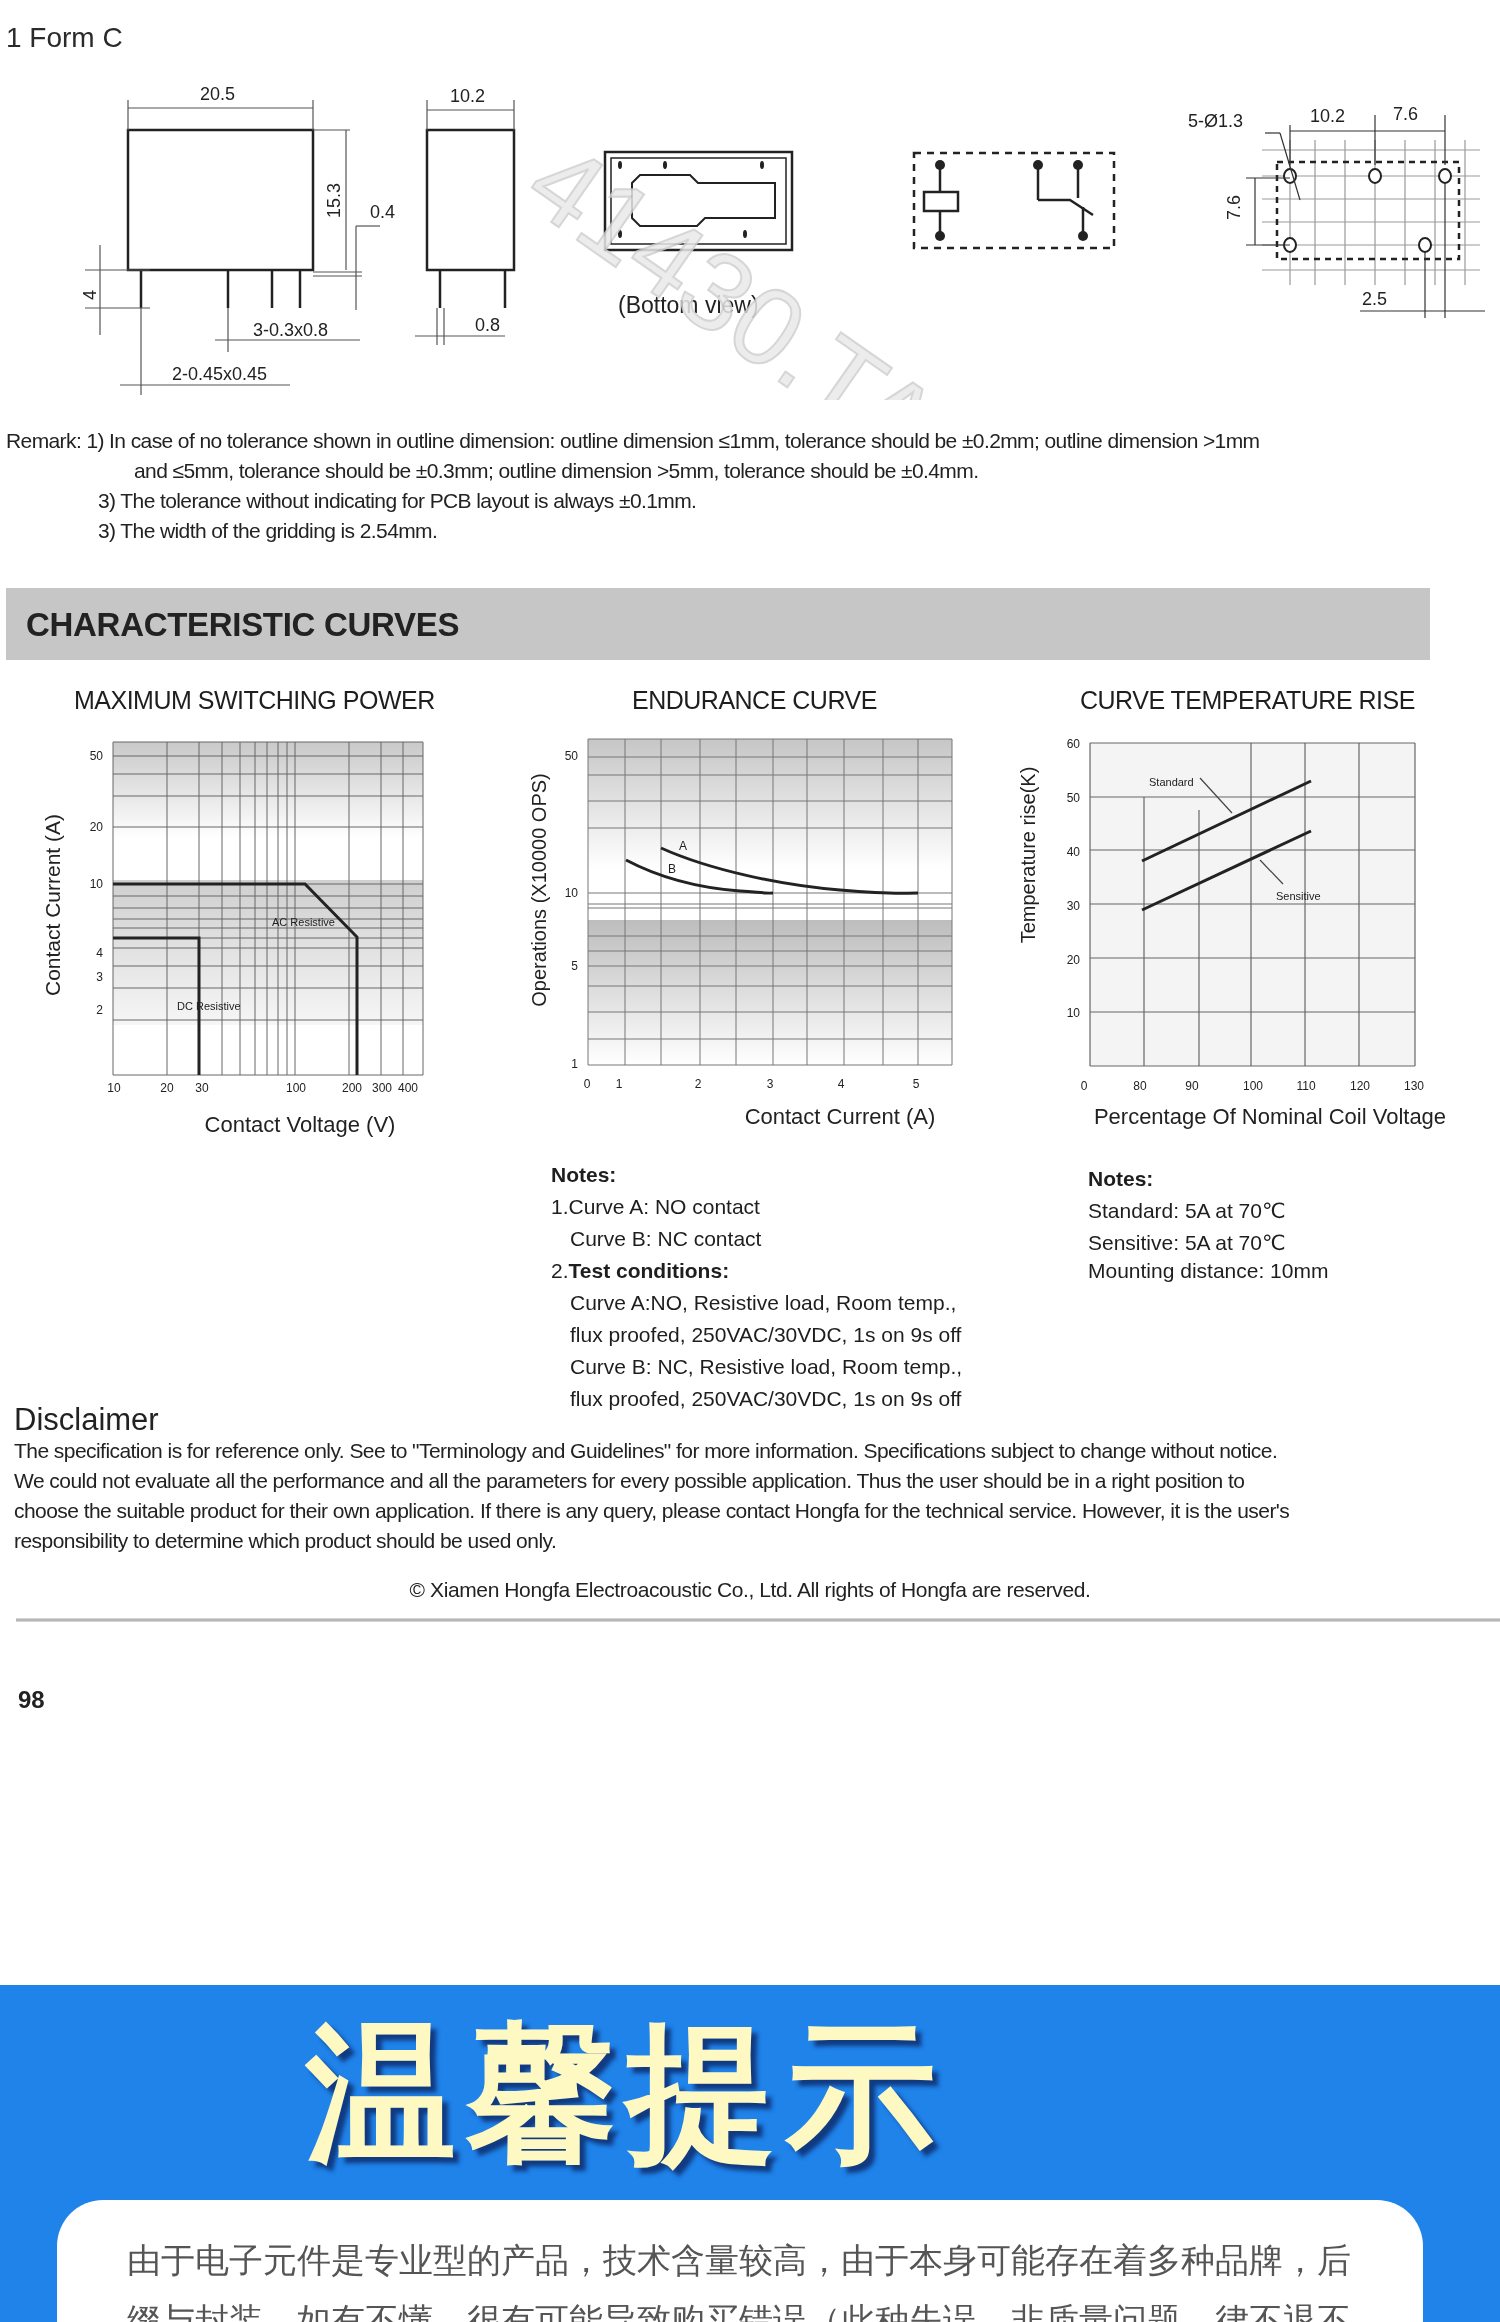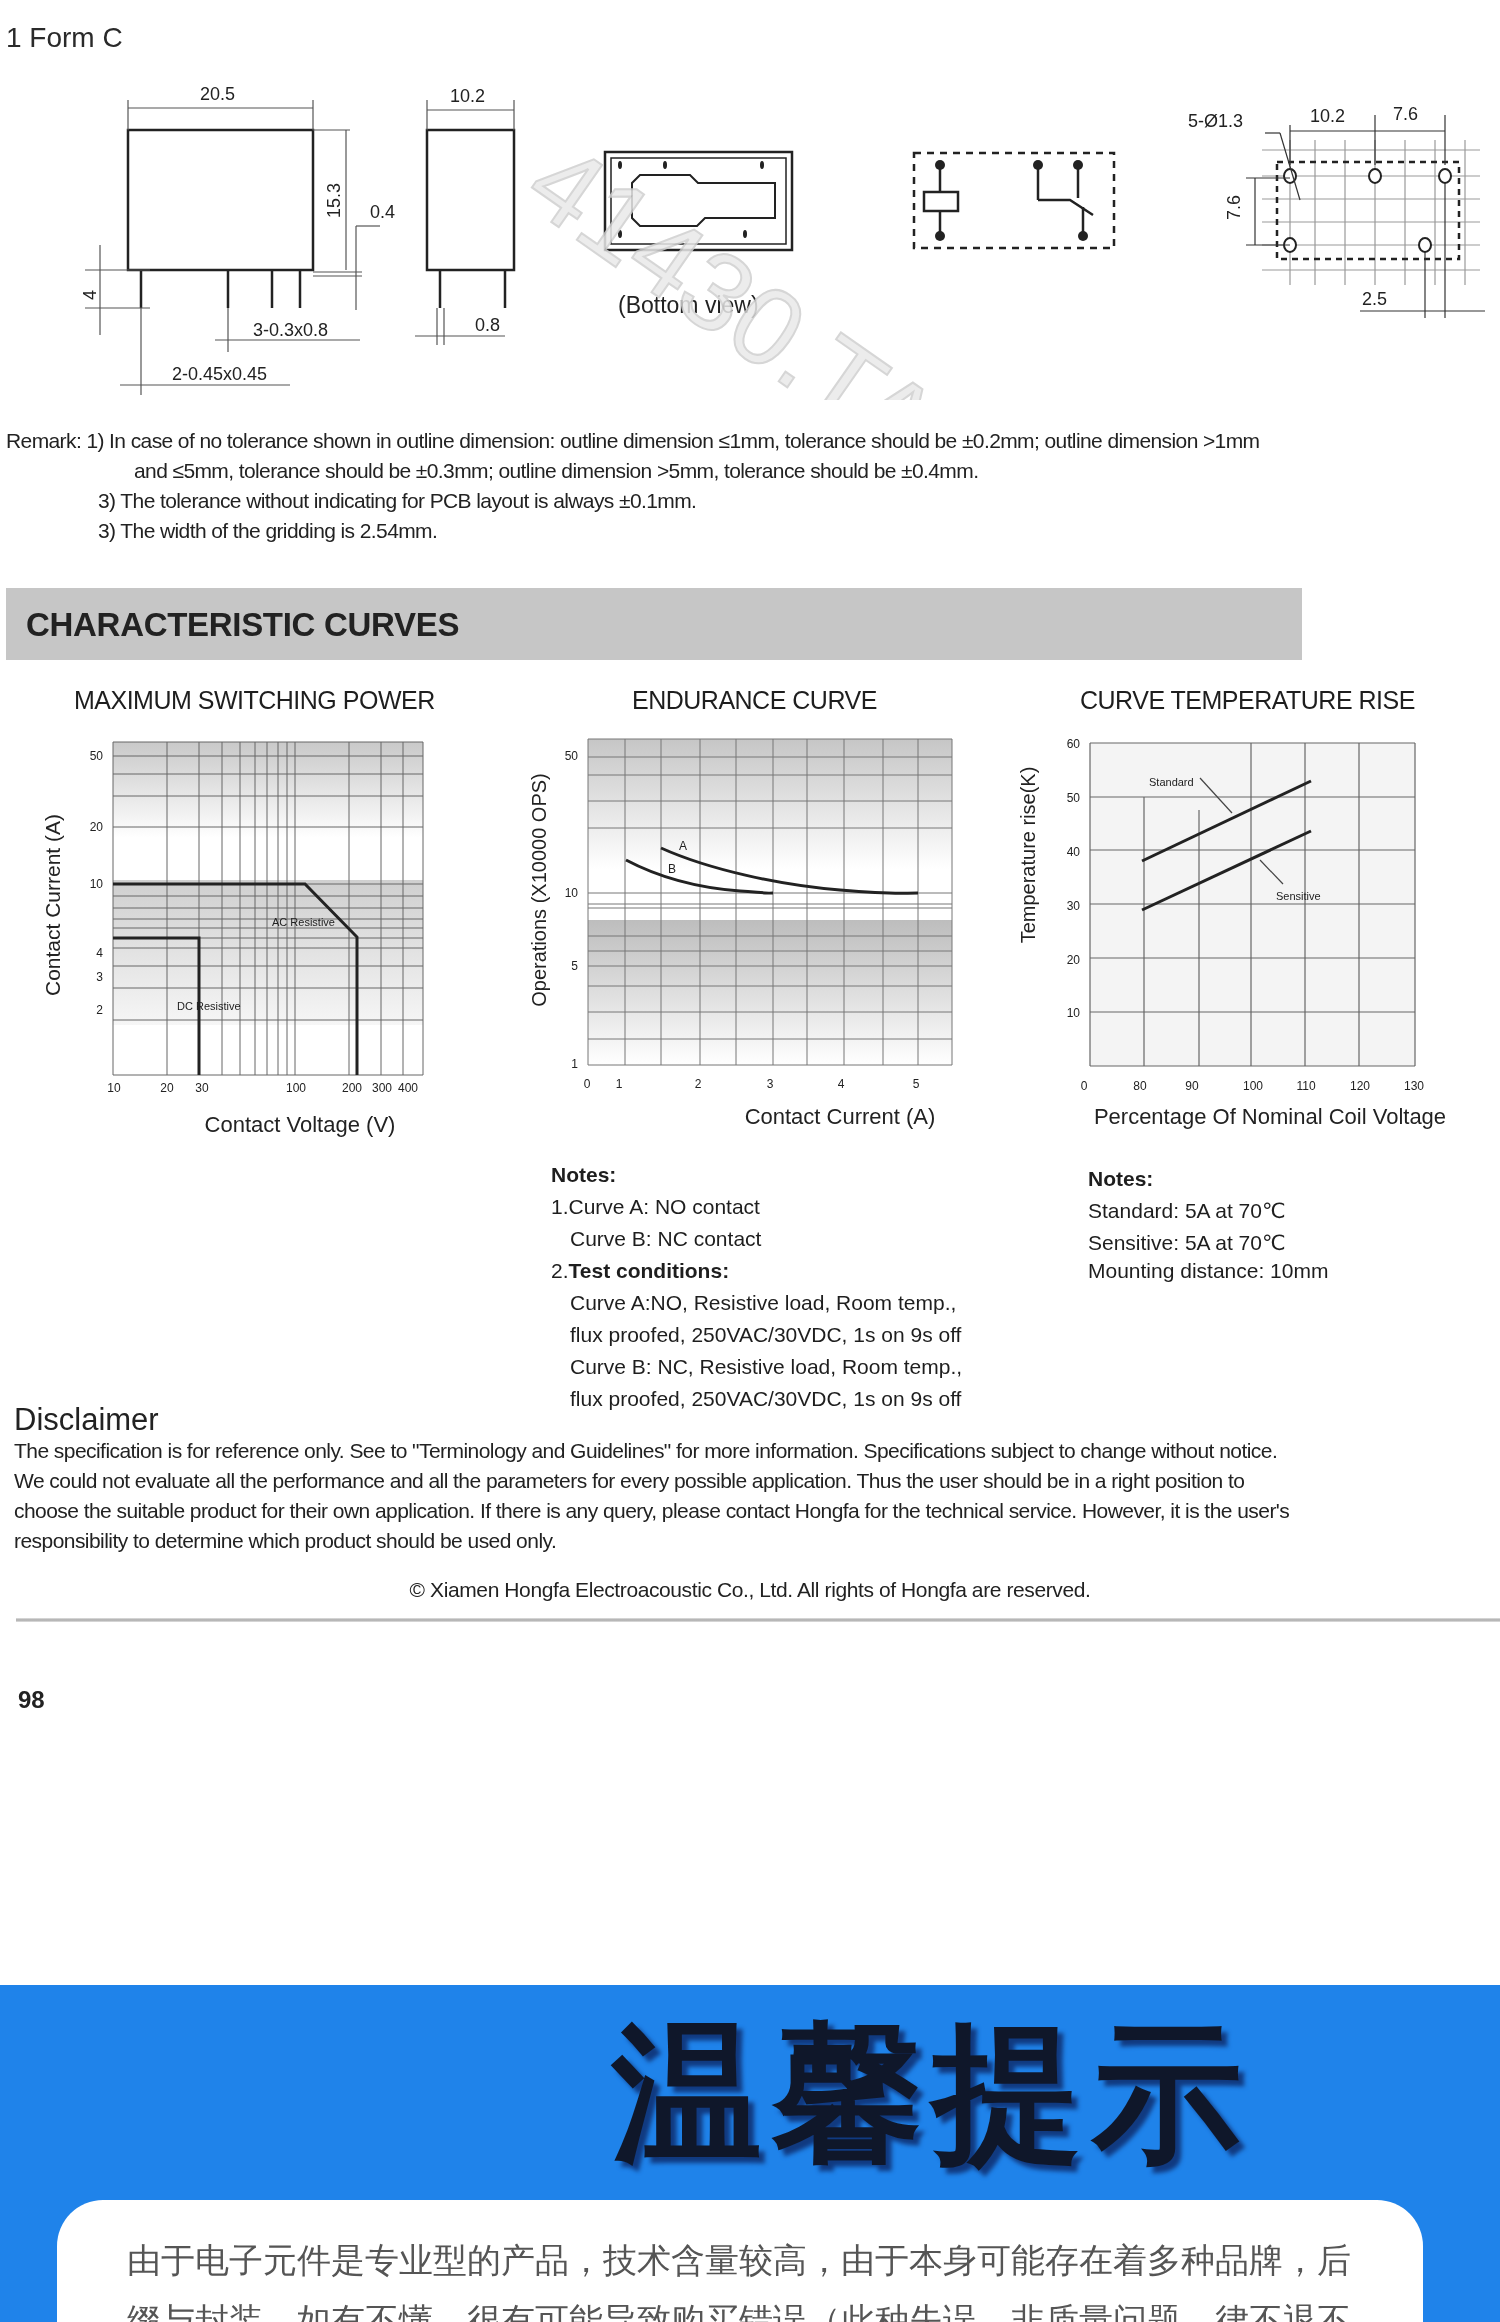--- a/index.html
+++ b/index.html
@@ -3,33 +3,33 @@
 <meta charset="utf-8">
 <style>
   * { box-sizing: border-box; margin: 0; padding: 0; }
   html, body { width: 1500px; height: 2322px; background: #fff; overflow: hidden; }
   body { position: relative; font-family: "Liberation Sans", "DejaVu Sans", sans-serif; color: #1e1e1e; }
   .abs { position: absolute; }
   .form-title { left: 6px; top: 22px; font-size: 28px; color: #2a2a2a; }
   svg text { font-family: "Liberation Sans", "DejaVu Sans", sans-serif; }
   .remark { left: 6px; top: 426px; font-size: 21px; letter-spacing: -0.6px; color: #222; line-height: 30px; }
   .remark .row { white-space: nowrap; }
-  .section-bar { left: 6px; top: 588px; width: 1296px; height: 72px; background: #c6c6c6; }
+  .section-bar { left: 6px; top: 588px; width: 1424px; height: 72px; background: #c6c6c6; }
   .section-bar span { position: absolute; left: 20px; top: 18px; font-size: 33px; font-weight: bold; color: #222; letter-spacing: -0.3px; }
   .chart-title { top: 686px; font-size: 25px; color: #1e1e1e; letter-spacing: -0.5px; white-space: nowrap; }
   .notes { font-size: 21px; color: #1e1e1e; line-height: 32px; white-space: nowrap; }
   .notes .bold { font-weight: bold; }
   .disclaimer-title { left: 14px; top: 1402px; font-size: 31px; color: #222; }
   .disclaimer-text { left: 14px; top: 1436px; width: 1490px; font-size: 21px; line-height: 30px; color: #222; letter-spacing: -0.55px; }
   .disclaimer-text div { white-space: nowrap; }
   .copyright { left: 0; width: 1500px; top: 1578px; text-align: center; font-size: 21px; color: #222; letter-spacing: -0.4px; }
   .hr { left: 16px; top: 1618px; width: 1484px; height: 4px; background: linear-gradient(#e2e2e2, #a9a9a9, #e2e2e2); }
   .page-num { left: 18px; top: 1686px; font-size: 24px; font-weight: bold; color: #222; }
   .banner { left: 0; top: 1985px; width: 1500px; height: 337px; background: #1f83ea; }
-  .banner-title { position: absolute; left: 0; width: 1252px; top: 10px; text-align: right; font-size: 150px; font-weight: bold; color: #0f172a; letter-spacing: 10px; text-shadow: 6px 6px 4px #113a80; font-family: "DejaVu Sans", sans-serif; }
+  .banner-title { position: absolute; left: 0; width: 1252px; top: 10px; text-align: center; font-size: 150px; font-weight: bold; color: #fef9c3; letter-spacing: 10px; text-shadow: 6px 6px 4px #113a80; font-family: "DejaVu Sans", sans-serif; }
   .card { position: absolute; left: 57px; top: 215px; width: 1366px; height: 200px; background: #fff; border-radius: 46px; }
   .card-text { position: absolute; left: 70px; top: 30px; width: 1240px; font-size: 34px; line-height: 60px; color: #555; font-family: "DejaVu Sans", sans-serif; }
   .card-text div { white-space: nowrap; overflow: hidden; }
   .watermark { pointer-events: none; }
 </style>
 </head>
 <body>
 
 <div class="abs form-title">1 Form C</div>
 

